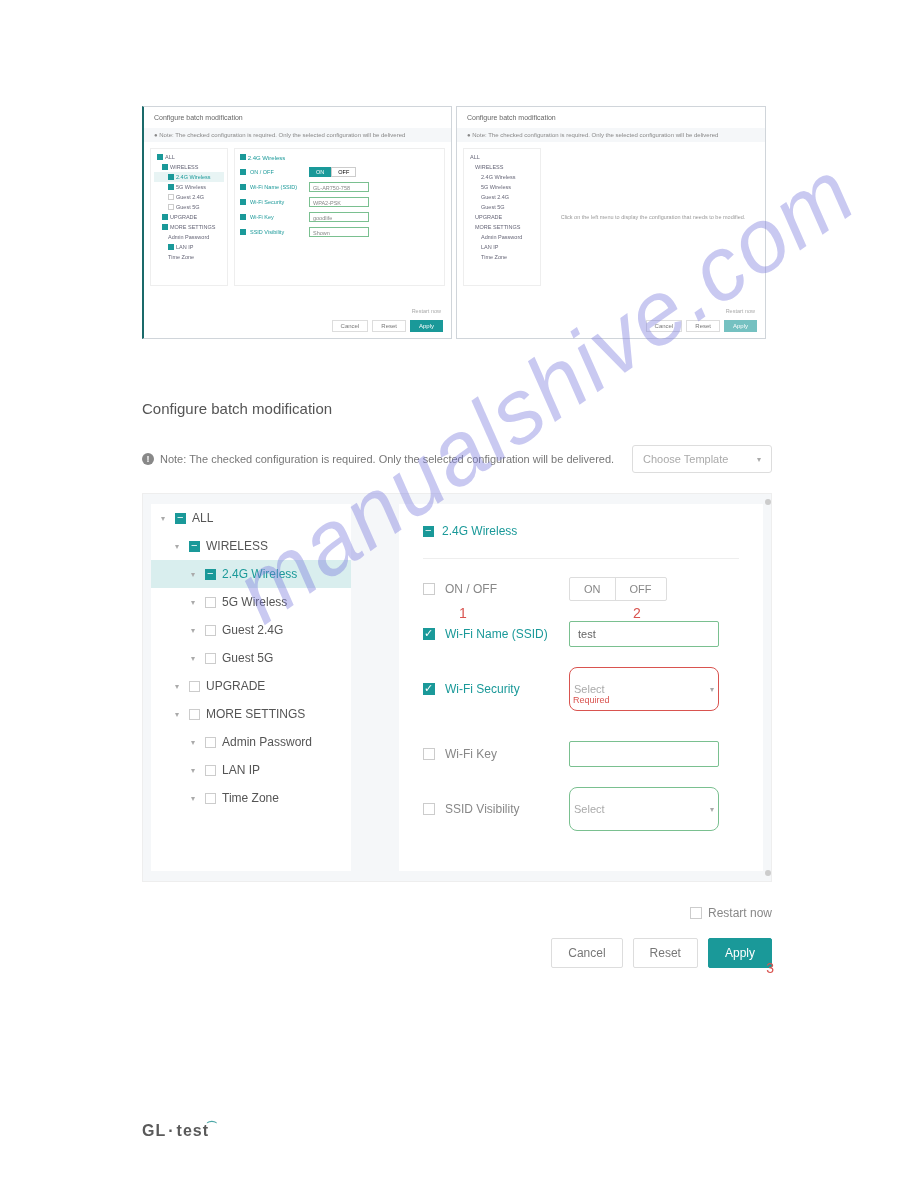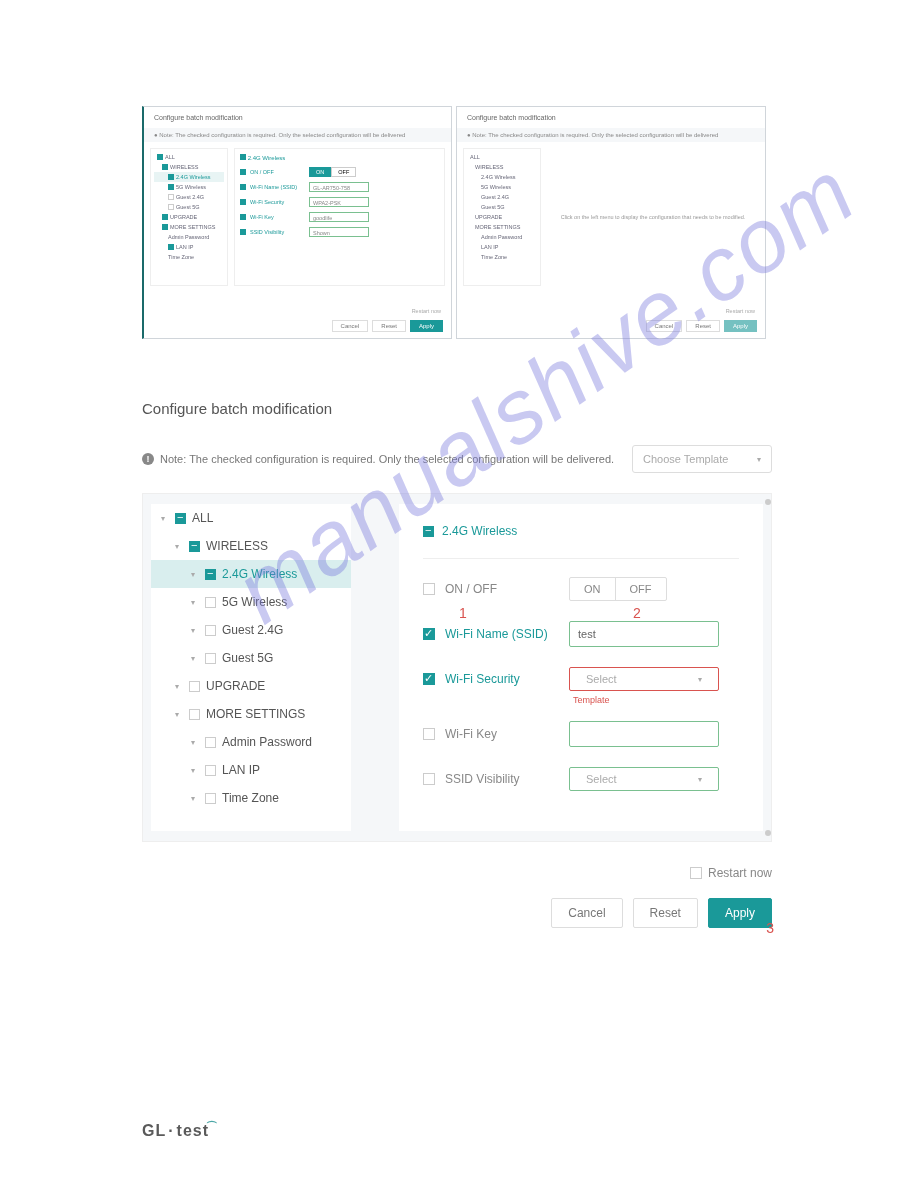--- a/index.html
+++ b/index.html
@@ -60,21 +60,21 @@
   .form-cb { width: 12px; height: 12px; border: 1px solid #ccc; margin-right: 10px; }
   .form-cb.checked { background: #1a9999; border-color: #1a9999; position: relative; }
   .form-cb.checked::after { content: '✓'; color: #fff; position: absolute; top: -2px; left: 0px; font-size: 11px; }
   .form-label { font-size: 12px; color: #888; width: 120px; }
   .form-label.active { color: #1a9999; }
   .form-control { margin-left: 4px; }
   .toggle-btns { display: flex; border: 1px solid #ddd; border-radius: 2px; overflow: hidden; }
   .toggle-btns span { padding: 5px 14px; font-size: 11px; color: #888; cursor: pointer; }
   .toggle-btns span + span { border-left: 1px solid #ddd; }
   .text-input { width: 150px; height: 26px; border: 1px solid #7ac090; border-radius: 2px; padding: 0 8px; font-size: 11px; color: #666; }
-  .select-input { width: 150px; height: 24px; border: 1px solid #d9534f; border-radius: 2px; padding: 0 16px; font-size: 11px; color: #aaa; display: flex; align-items: center; justify-content: space-between; }
+  .select-input { width: 150px; height: 44px; border: 1px solid #d9534f; border-radius: 8px; padding: 0 4px; font-size: 11px; color: #aaa; display: flex; align-items: center; justify-content: space-between; }
   .select-input.green { border-color: #7ac090; }
   .select-input .chev { font-size: 8px; color: #aaa; }
   .required-msg { position: absolute; left: 150px; top: 28px; font-size: 9px; color: #d9534f; }
   .annot { position: absolute; color: #d9534f; font-size: 14px; font-weight: normal; }
 
   .footer { margin-top: 24px; text-align: right; }
   .restart-row { font-size: 12px; color: #888; margin-bottom: 18px; display: flex; align-items: center; justify-content: flex-end; gap: 6px; }
   .restart-cb { width: 12px; height: 12px; border: 1px solid #ccc; }
   .action-btns { display: flex; justify-content: flex-end; gap: 10px; position: relative; }
   .abtn { padding: 7px 16px; font-size: 12px; border: 1px solid #ddd; border-radius: 2px; color: #777; background: #fff; cursor: pointer; }
@@ -330,21 +330,21 @@
         <input class="text-input form-control" value="test" style="">
       </div>
 
       <div class="form-row" style="margin-bottom:30px;">
         <span class="form-cb checked"></span>
         <span class="form-label active">Wi-Fi Security</span>
         <div class="select-input form-control">
           <span>Select</span>
           <span class="chev">▾</span>
         </div>
-        <span class="required-msg">Template</span>
+        <span class="required-msg">Required</span>
       </div>
 
       <div class="form-row">
         <span class="form-cb"></span>
         <span class="form-label">Wi-Fi Key</span>
         <input class="text-input form-control" value="" style="">
       </div>
 
       <div class="form-row">
         <span class="form-cb"></span>

